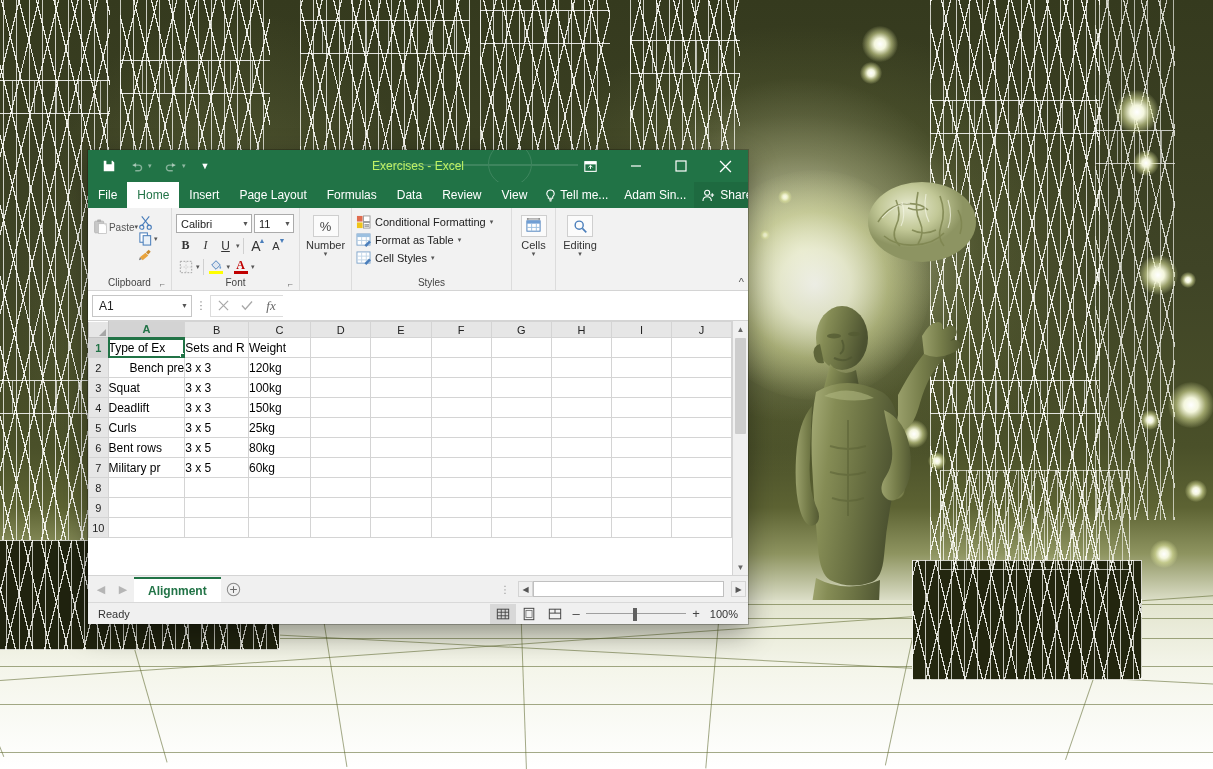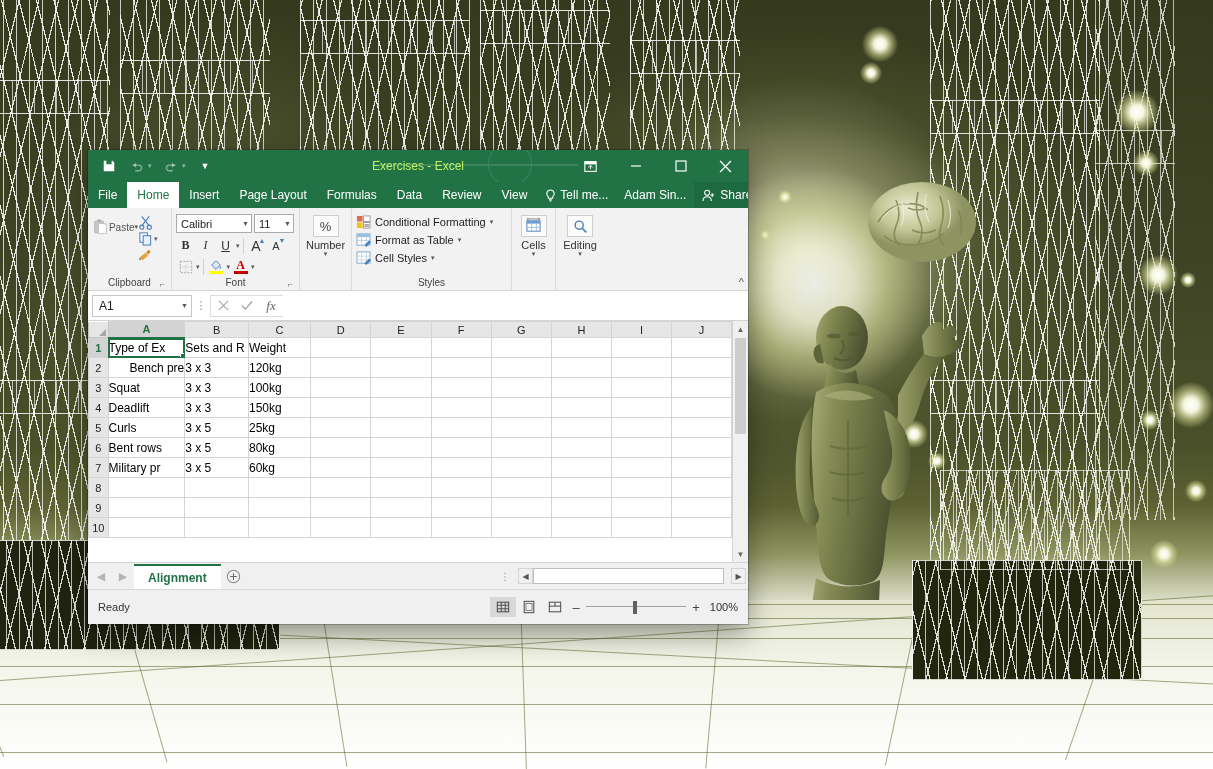--- a/index.html
+++ b/index.html
@@ -201,21 +201,21 @@
                margin-top:1px; }
   #addsheet { width:26px; height:22px; display:flex; align-items:center; justify-content:center; }
   #sheetbar .split-dots { margin-left:auto; color:#999; font-size:10px; padding:0 8px; }
   #hscroll { width:228px; height:16px; display:flex; align-items:stretch; }
   .hs-arrow { width:15px; background:#f0f0f0; border:1px solid #d4d4d4; display:flex;
               align-items:center; justify-content:center; font-size:8px; color:#555; }
   #hthumb { flex:1; background:#fff; border:1px solid #c0c0c0; margin:0 7px 0 0; }
 
   
   #statusbar { flex:0 0 22px; display:flex; align-items:center; background:#f0f0f0;
-               border-top:1px solid #d9d9d9; font-size:11px; color:#333; padding:7px 6px; }
+               border-top:1px solid #d9d9d9; font-size:11px; color:#333; padding:0 6px; }
   #status-text { padding-left:4px; }
   #status-right { margin-left:auto; display:flex; align-items:center; gap:0; }
   .viewbtn { width:26px; height:20px; display:flex; align-items:center; justify-content:center; }
   .viewbtn.active { background:#d8d8d8; }
   .zoombtn { width:16px; text-align:center; font-size:13px; color:#444; }
   #zoomtrack { width:100px; height:20px; position:relative; margin:0 2px; }
   #zoomtrack .tline { position:absolute; left:0; right:0; top:9px; height:1px; background:#a0a0a0; }
   #zoomtrack .tmid { position:absolute; left:49px; top:5px; width:1px; height:9px; background:#a0a0a0; }
   #zoomthumb { position:absolute; left:47px; top:4px; width:4px; height:13px; background:#606060; }
   #zoomval { width:38px; text-align:right; font-size:11px; color:#333; padding-right:4px; }

